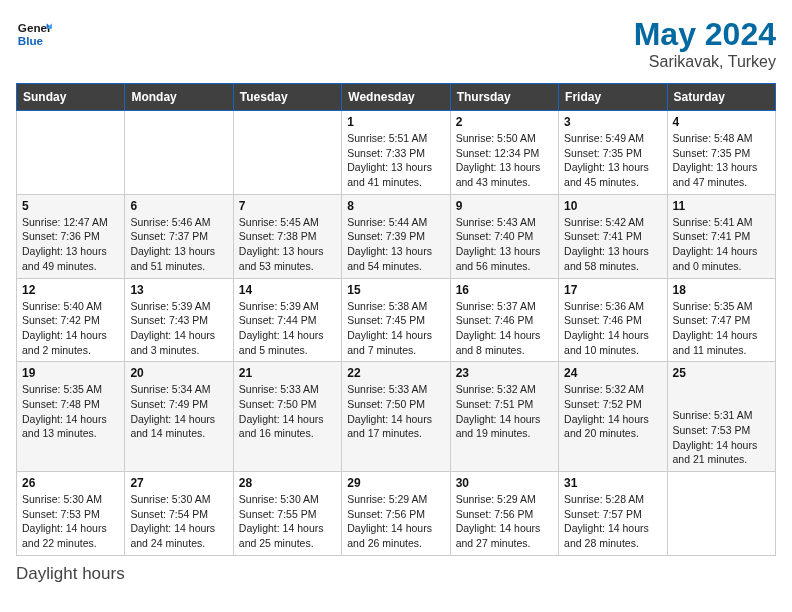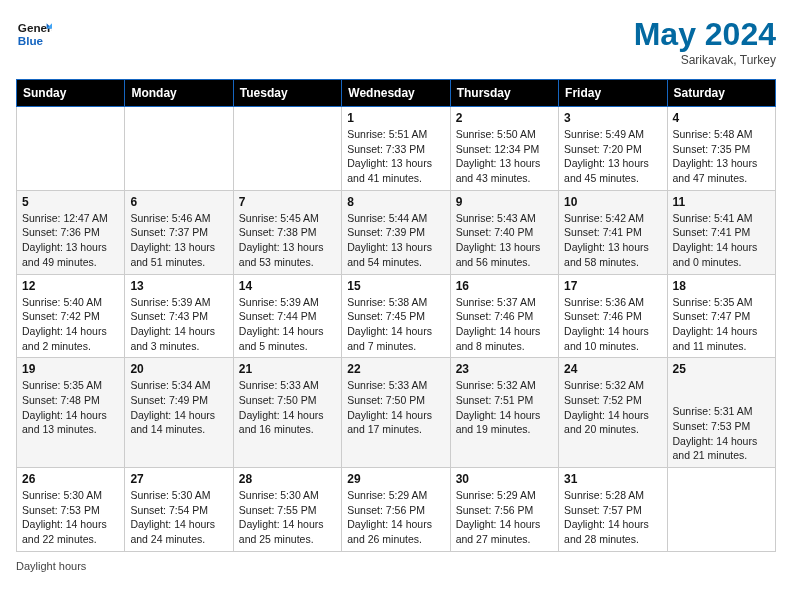--- a/index.html
+++ b/index.html
@@ -27,30 +27,30 @@
     }
     .title-block {
       text-align: right;
     }
     .title-month {
       font-size: 32px;
       font-weight: bold;
       color: #0369a1;
     }
     .title-location {
-      font-size: 12px;
+      font-size: 16px;
       color: #444;
     }
     .calendar {
       width: 100%;
       border-collapse: collapse;
       font-size: 11px;
     }
     .calendar th {
-      background: #000000;
+      background: #404040;
       color: #fff;
       text-align: left;
       padding: 6px 6px;
       font-size: 12px;
       font-weight: bold;
       border: 1px solid #1565C0;
     }
     .calendar td {
       border: 1px solid #ccc;
       vertical-align: top;
@@ -71,21 +71,21 @@
     .day-info {
       color: #222;
       font-size: 10.5px;
       line-height: 1.4;
     }
     .empty-cell {
       background: #fff !important;
     }
     .footer {
       margin-top: 8px;
-      font-size: 11px;
+      font-size: 17px;
       color: #444;
     }
   </style>
 </head>
 <body>
 
 <div class="header">
   <div class="logo">
     <svg class="logo-icon" viewBox="0 0 40 40">
       <text x="2" y="18" font-size="13" font-weight="bold" fill="#1a1a1a">General</text>
@@ -125,21 +125,21 @@
         </td>
         <td>
           <div class="day-number">2</div>
           <div class="day-info" style="white-space: pre-line;">Sunrise: 5:50 AM
 Sunset: 12:34 PM
 Daylight: 13 hours and 43 minutes.</div>
         </td>
         <td>
           <div class="day-number">3</div>
           <div class="day-info" style="white-space: pre-line;">Sunrise: 5:49 AM
-Sunset: 7:20 PM
+Sunset: 7:35 PM
 Daylight: 13 hours and 45 minutes.</div>
         </td>
         <td>
           <div class="day-number">4</div>
           <div class="day-info" style="white-space: pre-line;">Sunrise: 5:48 AM
 Sunset: 7:35 PM
 Daylight: 13 hours and 47 minutes.</div>
         </td>
       </tr>
       <tr>

